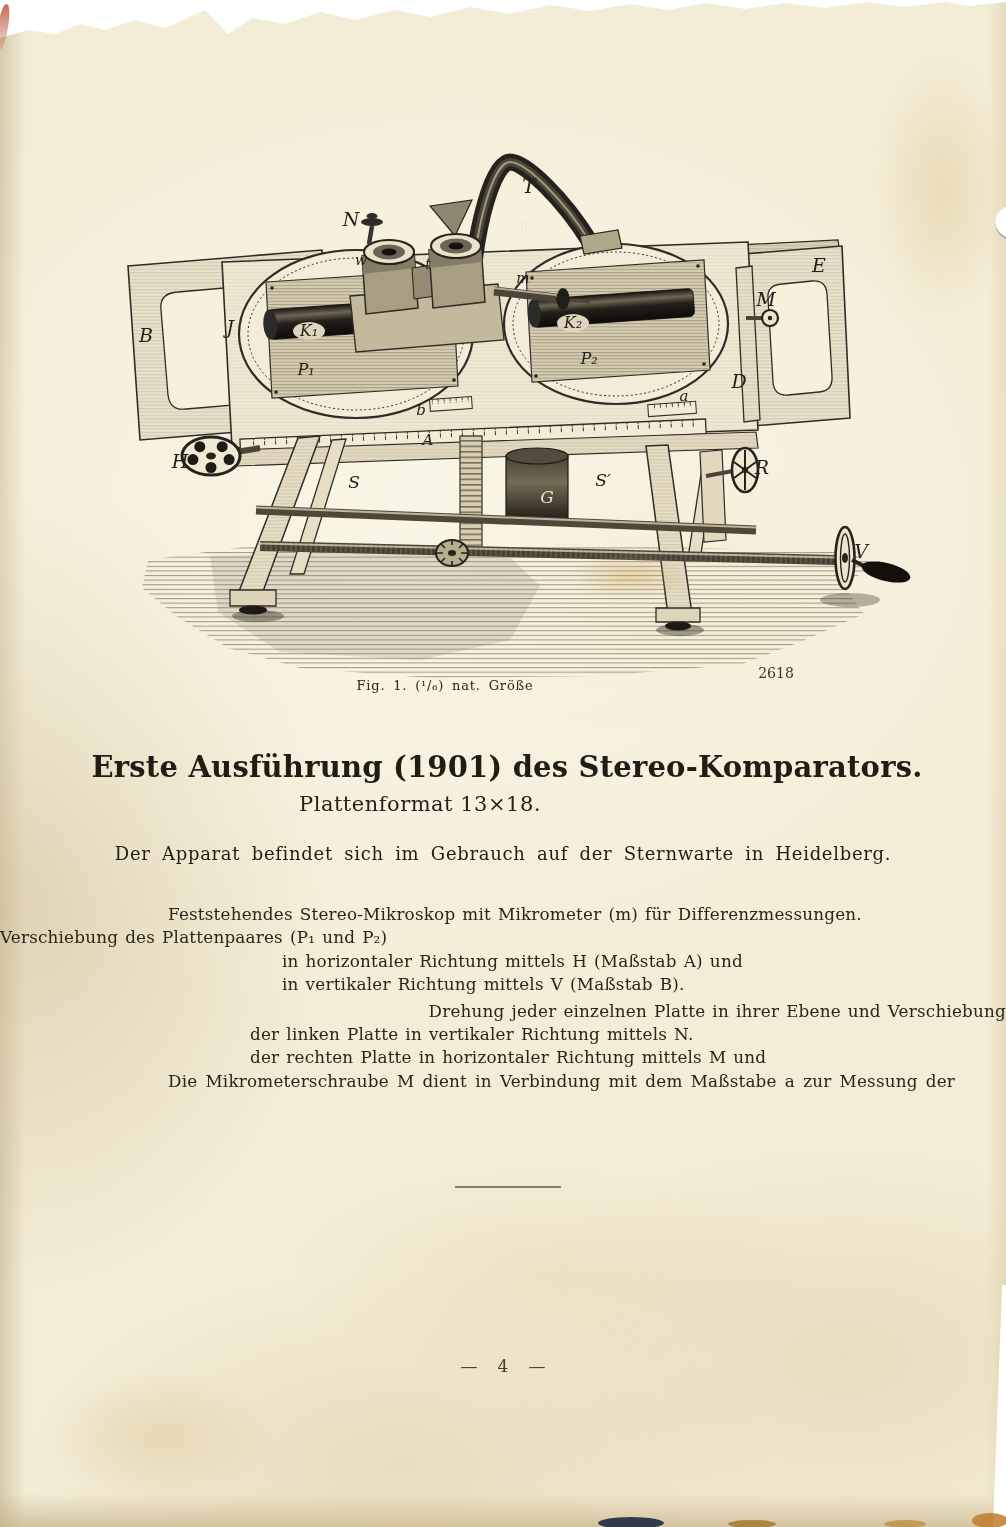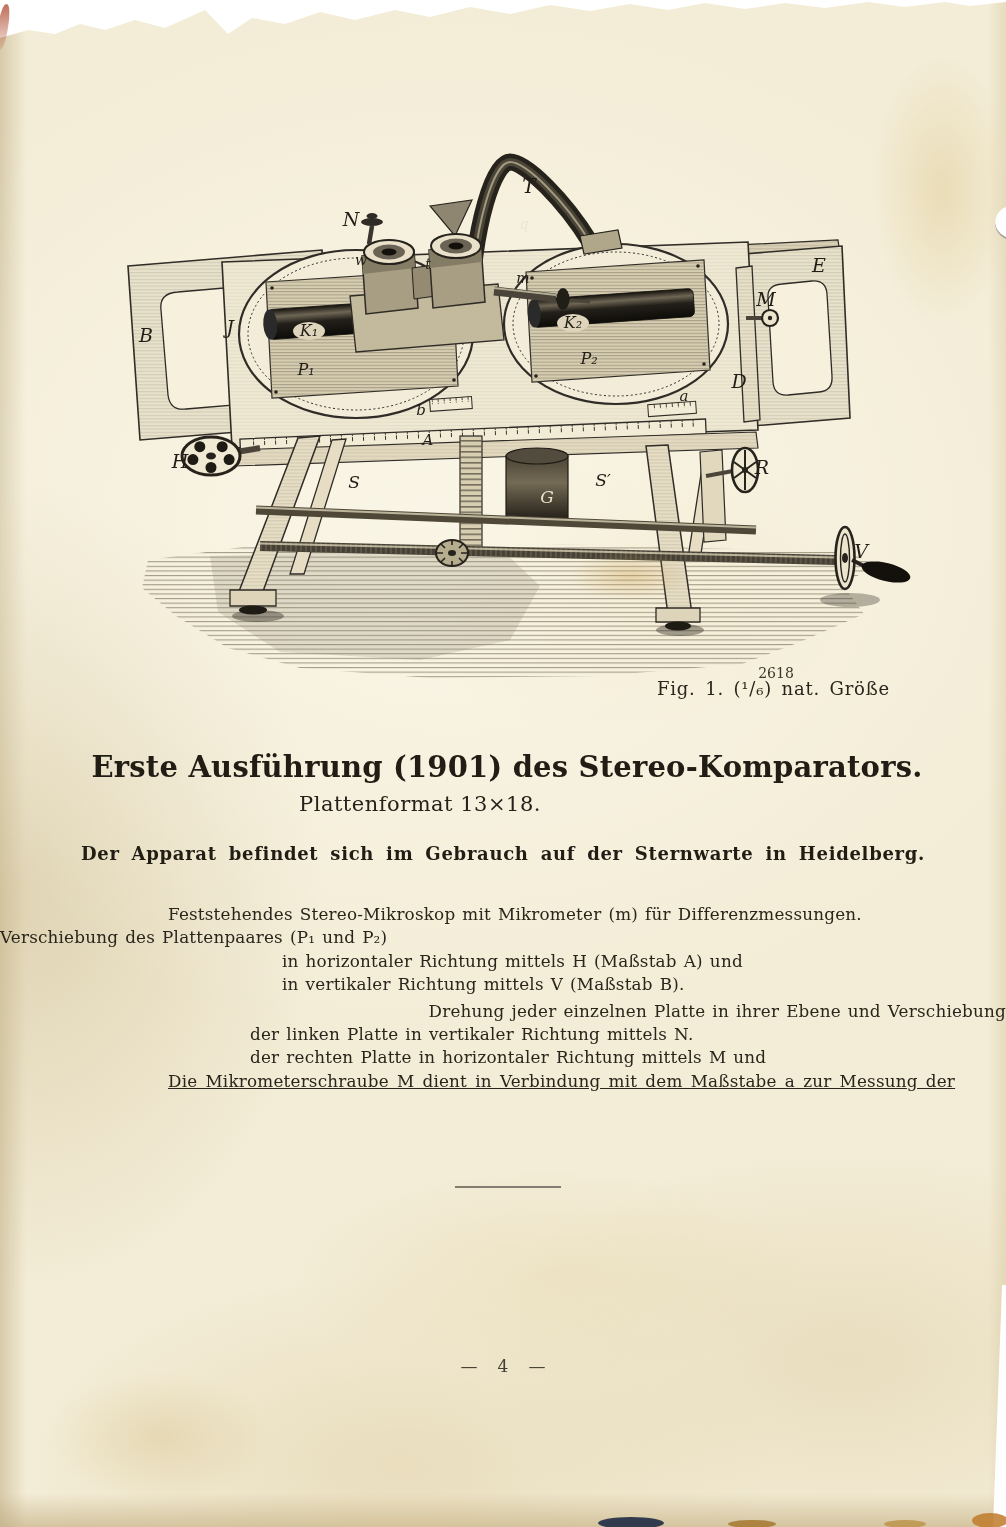--- a/index.html
+++ b/index.html
@@ -35,31 +35,31 @@
   .blob-navy{left:598px;top:1517px;width:66px;height:12px;background:#323a4d;}
   .blob-brown1{left:728px;top:1520px;width:48px;height:8px;background:#a5772f;opacity:.85;}
   .blob-brown2{left:884px;top:1520px;width:42px;height:8px;background:#b98c3f;opacity:.75;}
   .blob-orange{left:972px;top:1513px;width:36px;height:15px;background:#c07a2a;opacity:.85;}
 
   .figure-svg{position:absolute;left:100px;top:130px;width:820px;height:575px;}
   .lbl{font-family:"DejaVu Serif","Liberation Serif",serif;font-style:italic;fill:#221e17;}
   .lt{fill:#ede5cd;}
   .platenum{font-family:"DejaVu Serif","Liberation Serif",serif;fill:#3a352c;}
 
-  .caption{position:absolute;left:0;top:678px;width:890px;text-align:right;
-    font-size:18px;letter-spacing:.8px;word-spacing:3px;color:#2a251c;}
+  .caption{position:absolute;left:0;top:678px;width:890px;text-align:center;
+    font-size:13px;letter-spacing:.8px;word-spacing:3px;color:#2a251c;}
   .heading{position:absolute;left:0;top:746px;width:1006px;text-align:center;
     font-size:29px;font-weight:bold;letter-spacing:.2px;color:#211d15;}
   .subheading{position:absolute;left:0;top:792px;width:840px;text-align:center;
     font-size:21px;letter-spacing:.5px;color:#26211a;}
   .lead{position:absolute;left:0;top:843px;width:1006px;text-align:center;
-    font-size:18px;font-weight:bold;letter-spacing:.7px;word-spacing:5px;color:#211d15;}
+    font-size:18px;font-weight:normal;letter-spacing:.7px;word-spacing:5px;color:#211d15;}
   .bodytext{position:absolute;left:0;top:903px;width:1006px;}
   .bl{font-size:16.8px;line-height:23.4px;letter-spacing:.2px;word-spacing:1.5px;color:#2a251c;}
-  .just{word-spacing:2.6px;text-decoration:underline;}
+  .just{word-spacing:2.6px;}
   .gap1{margin-top:3px;text-align:right;}
   .divider{position:absolute;left:455px;top:1186px;width:106px;height:2px;background:#6b665c;opacity:.85;}
   .footer{position:absolute;left:0;top:1356px;width:1006px;display:flex;justify-content:center;
     align-items:center;gap:20px;font-size:17px;color:#3d382e;}
 </style>
 </head>
 <body>
 
 <div class="page">
   <div class="paper">

